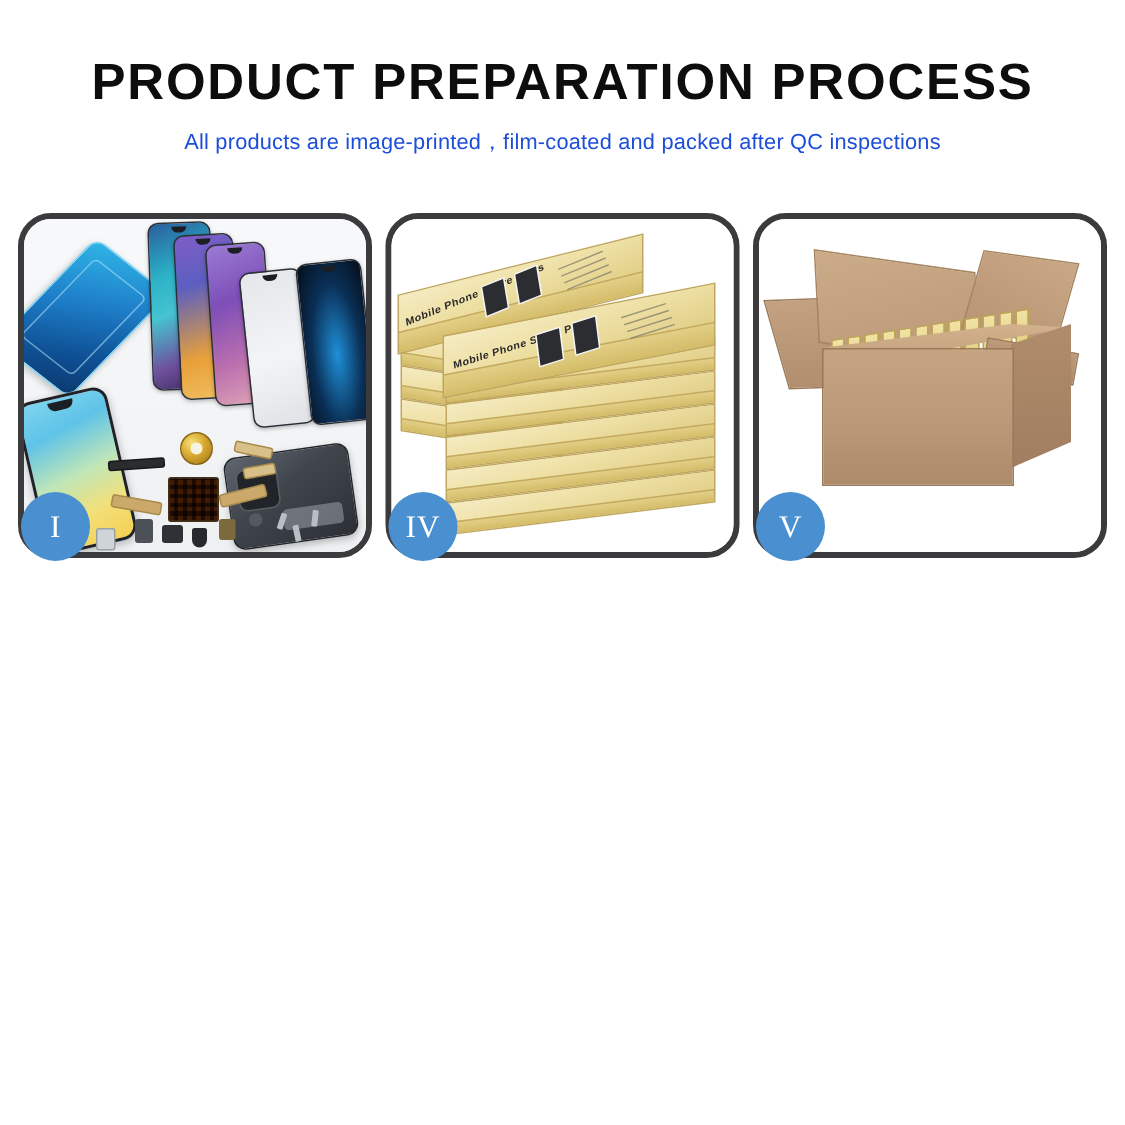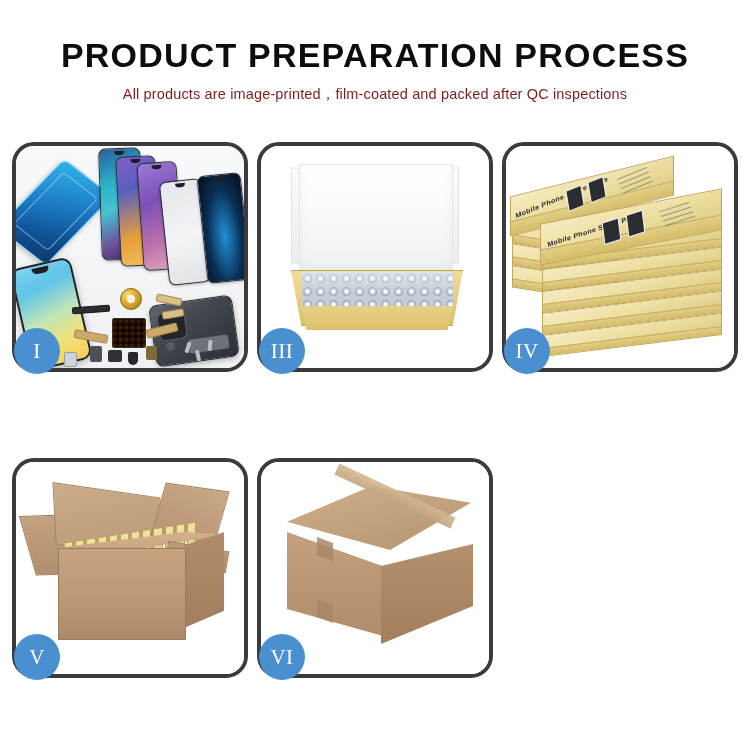--- a/index.html
+++ b/index.html
@@ -24,21 +24,21 @@
     letter-spacing: 1.2px;
     color: #0d0d0d;
     line-height: 1.05;
     white-space: nowrap;
     font-family: "Liberation Sans", sans-serif;
   }
   .subtitle {
     margin-top: 11px;
     font-size: 14.5px;
     font-weight: 400;
-    color: #7f1d1d;
+    color: #1d4ed8;
     letter-spacing: 0.15px;
     white-space: nowrap;
   }
 
   
   .grid {
     position: absolute;
     left: 12px; top: 142px;
     width: 726px; height: 536px;
     display: grid;
@@ -388,32 +388,20 @@
         <div class="part-dot pd5"></div>
         <div class="part-dot pd6"></div>
         <div class="screw" style="left:170px;top:196px;transform:rotate(18deg)"></div>
         <div class="screw" style="left:180px;top:204px;transform:rotate(-12deg)"></div>
         <div class="screw" style="left:192px;top:194px;transform:rotate(6deg)"></div>
       </div>
       <div class="badge">I</div>
     </div>
 
 
-    <div class="panel">
-      <div class="panel-inner p3">
-        <div class="lid-tabL"></div>
-        <div class="lid-tabR"></div>
-        <div class="lid-back"></div>
-        <div class="box-tray"></div>
-        <div class="tray-fill"></div>
-        <div class="tray-fill-gloss"></div>
-        <div class="tray-front"></div>
-      </div>
-      <div class="badge">III</div>
-    </div>
 
     <div class="panel">
       <div class="panel-inner p4">
         <div class="stack">
 
           <div class="kbox" style="left:0px;top:48px;width:108px;height:22px;transform:skewY(9deg);">
               <div class="lidtop"></div>
               <div class="edge"></div>
             </div>
           <div class="kbox" style="left:0px;top:70px;width:108px;height:22px;transform:skewY(9deg);">
@@ -498,26 +486,15 @@
             <div class="ibox"></div>
         </div>
         <div class="ctn-top"></div>
         <div class="flapD"></div>
         <div class="ctn-side"></div>
         <div class="ctn-body"></div>
       </div>
       <div class="badge">V</div>
     </div>
 
-    <div class="panel">
-      <div class="panel-inner p6">
-        <div class="sealed-top"></div>
-        <div class="tape"></div>
-        <div class="sealed-left"></div>
-        <div class="sealed-right"></div>
-        <div class="tape-tab tab1"></div>
-        <div class="tape-tab tab2"></div>
-      </div>
-      <div class="badge">VI</div>
-    </div>
 
   </div>
 </div>
 
 </body></html>

